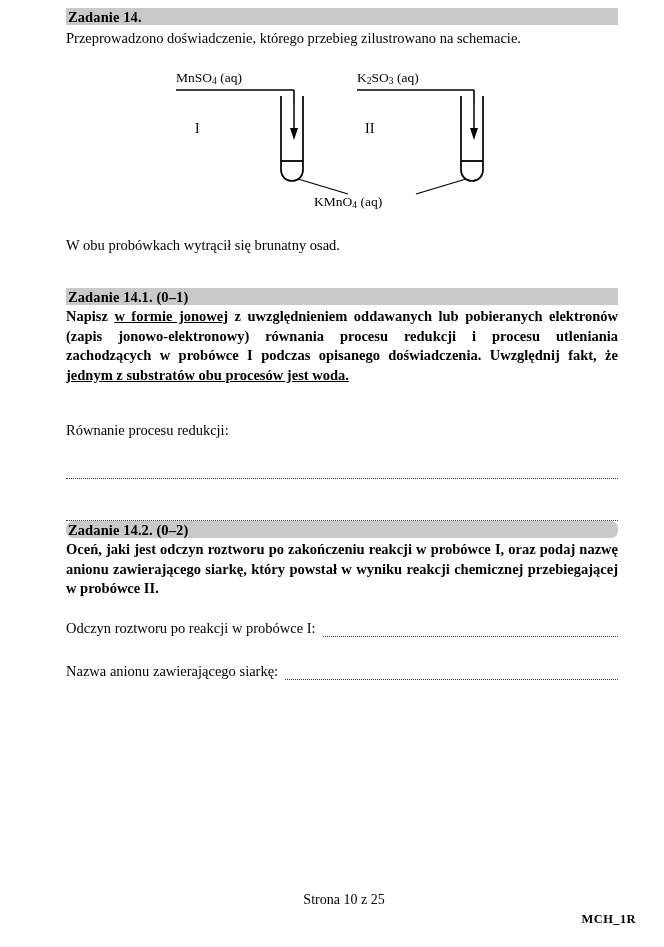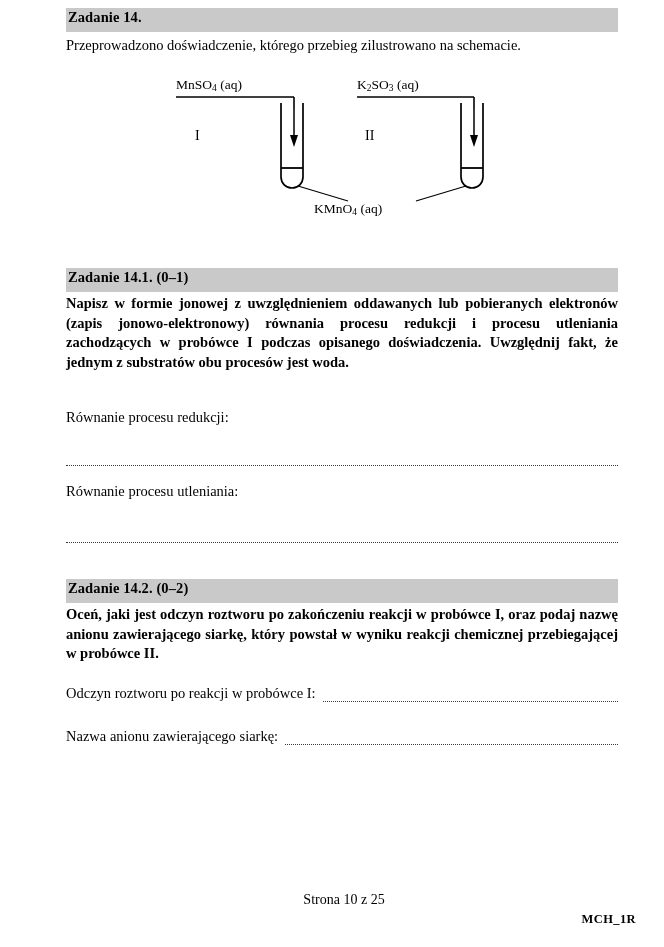--- a/index.html
+++ b/index.html
@@ -24,42 +24,42 @@
   .content {
     position: absolute;
     left: 66px;
     top: 8px;
     width: 552px;
   }
 
   
   .task-bar {
     background: #c9c9c9;
-    height: 24px;
+    height: 17px;
     line-height: 19px;
     padding-left: 2px;
     font-weight: bold;
     font-size: 14.5px;
     letter-spacing: 0.1px;
   }
 
   
   .para {
     font-size: 14.5px;
     line-height: 19px;
     margin-top: 4px;
   }
   .para-bold {
     font-weight: bold;
     text-align: justify;
     font-size: 14.5px;
     line-height: 19.5px;
     margin-top: 2px;
   }
-  .u { }
+  .u { text-decoration: underline; }
 
   
   .diagram {
     position: relative;
     height: 162px;
     margin-top: 18px;
   }
   .diagram svg { display: block; }
   .lbl {
     position: absolute;
@@ -160,32 +160,32 @@
         <line x1="408" y1="36" x2="408" y2="66" stroke="#000" stroke-width="1.5"></line>
         <polygon points="408,74 404,62 412,62" fill="#000"></polygon>
 
         <path d="M 395,30 L 395,104 A 11 11 0 0 0 417,104 L 417,30" fill="none" stroke="#000" stroke-width="1.7" stroke-linecap="butt"></path>
         <line x1="395" y1="95" x2="417" y2="95" stroke="#000" stroke-width="1.8"></line>
 
         <line x1="400" y1="113" x2="350" y2="128" stroke="#000" stroke-width="1.1"></line>
       </svg>
     </div>
 
+    <div class="para" style="margin-top:8px;">W obu probówkach wytrącił się brunatny osad.</div>
 
     <div class="task-bar" style="margin-top:33px;">Zadanie 14.1. (0–1)</div>
 
     <div class="para-bold"><span>Napisz </span><span class="u">w formie jonowej</span><span> z uwzględnieniem oddawanych lub pobieranych elektronów (zapis jonowo-elektronowy) równania procesu redukcji i procesu utleniania zachodzących w probówce I podczas opisanego doświadczenia. Uwzględnij fakt, że </span><span class="u">jednym z substratów obu procesów jest woda.</span></div>
 
     <div class="ans-label" style="margin-top:36px;">Równanie procesu redukcji:</div>
     <div class="dots-full" style="margin-top:26px;"></div>
 
-    <div class="ans-label" style="margin-top:16px;">Równanie procesu utleniania:</div>
     <div class="dots-full" style="margin-top:29px;"></div>
 
-    <div class="task-bar" style="margin-top:36px;">Zadanie 14.2. (0–2)</div>
+    <div class="task-bar" style="border-radius:7px;">Zadanie 14.2. (0–2)</div>
 
     <div class="para-bold">Oceń, jaki jest odczyn roztworu po zakończeniu reakcji w probówce I, oraz podaj nazwę anionu zawierającego siarkę, który powstał w wyniku reakcji chemicznej przebiegającej w probówce II.</div>
 
     <div class="inline-row" style="margin-top:21px;">
       <span>Odczyn roztworu po reakcji w probówce I:</span>
       <span class="dots-inline"></span>
     </div>
 
     <div class="inline-row" style="margin-top:26px;">
       <span>Nazwa anionu zawierającego siarkę:</span>

